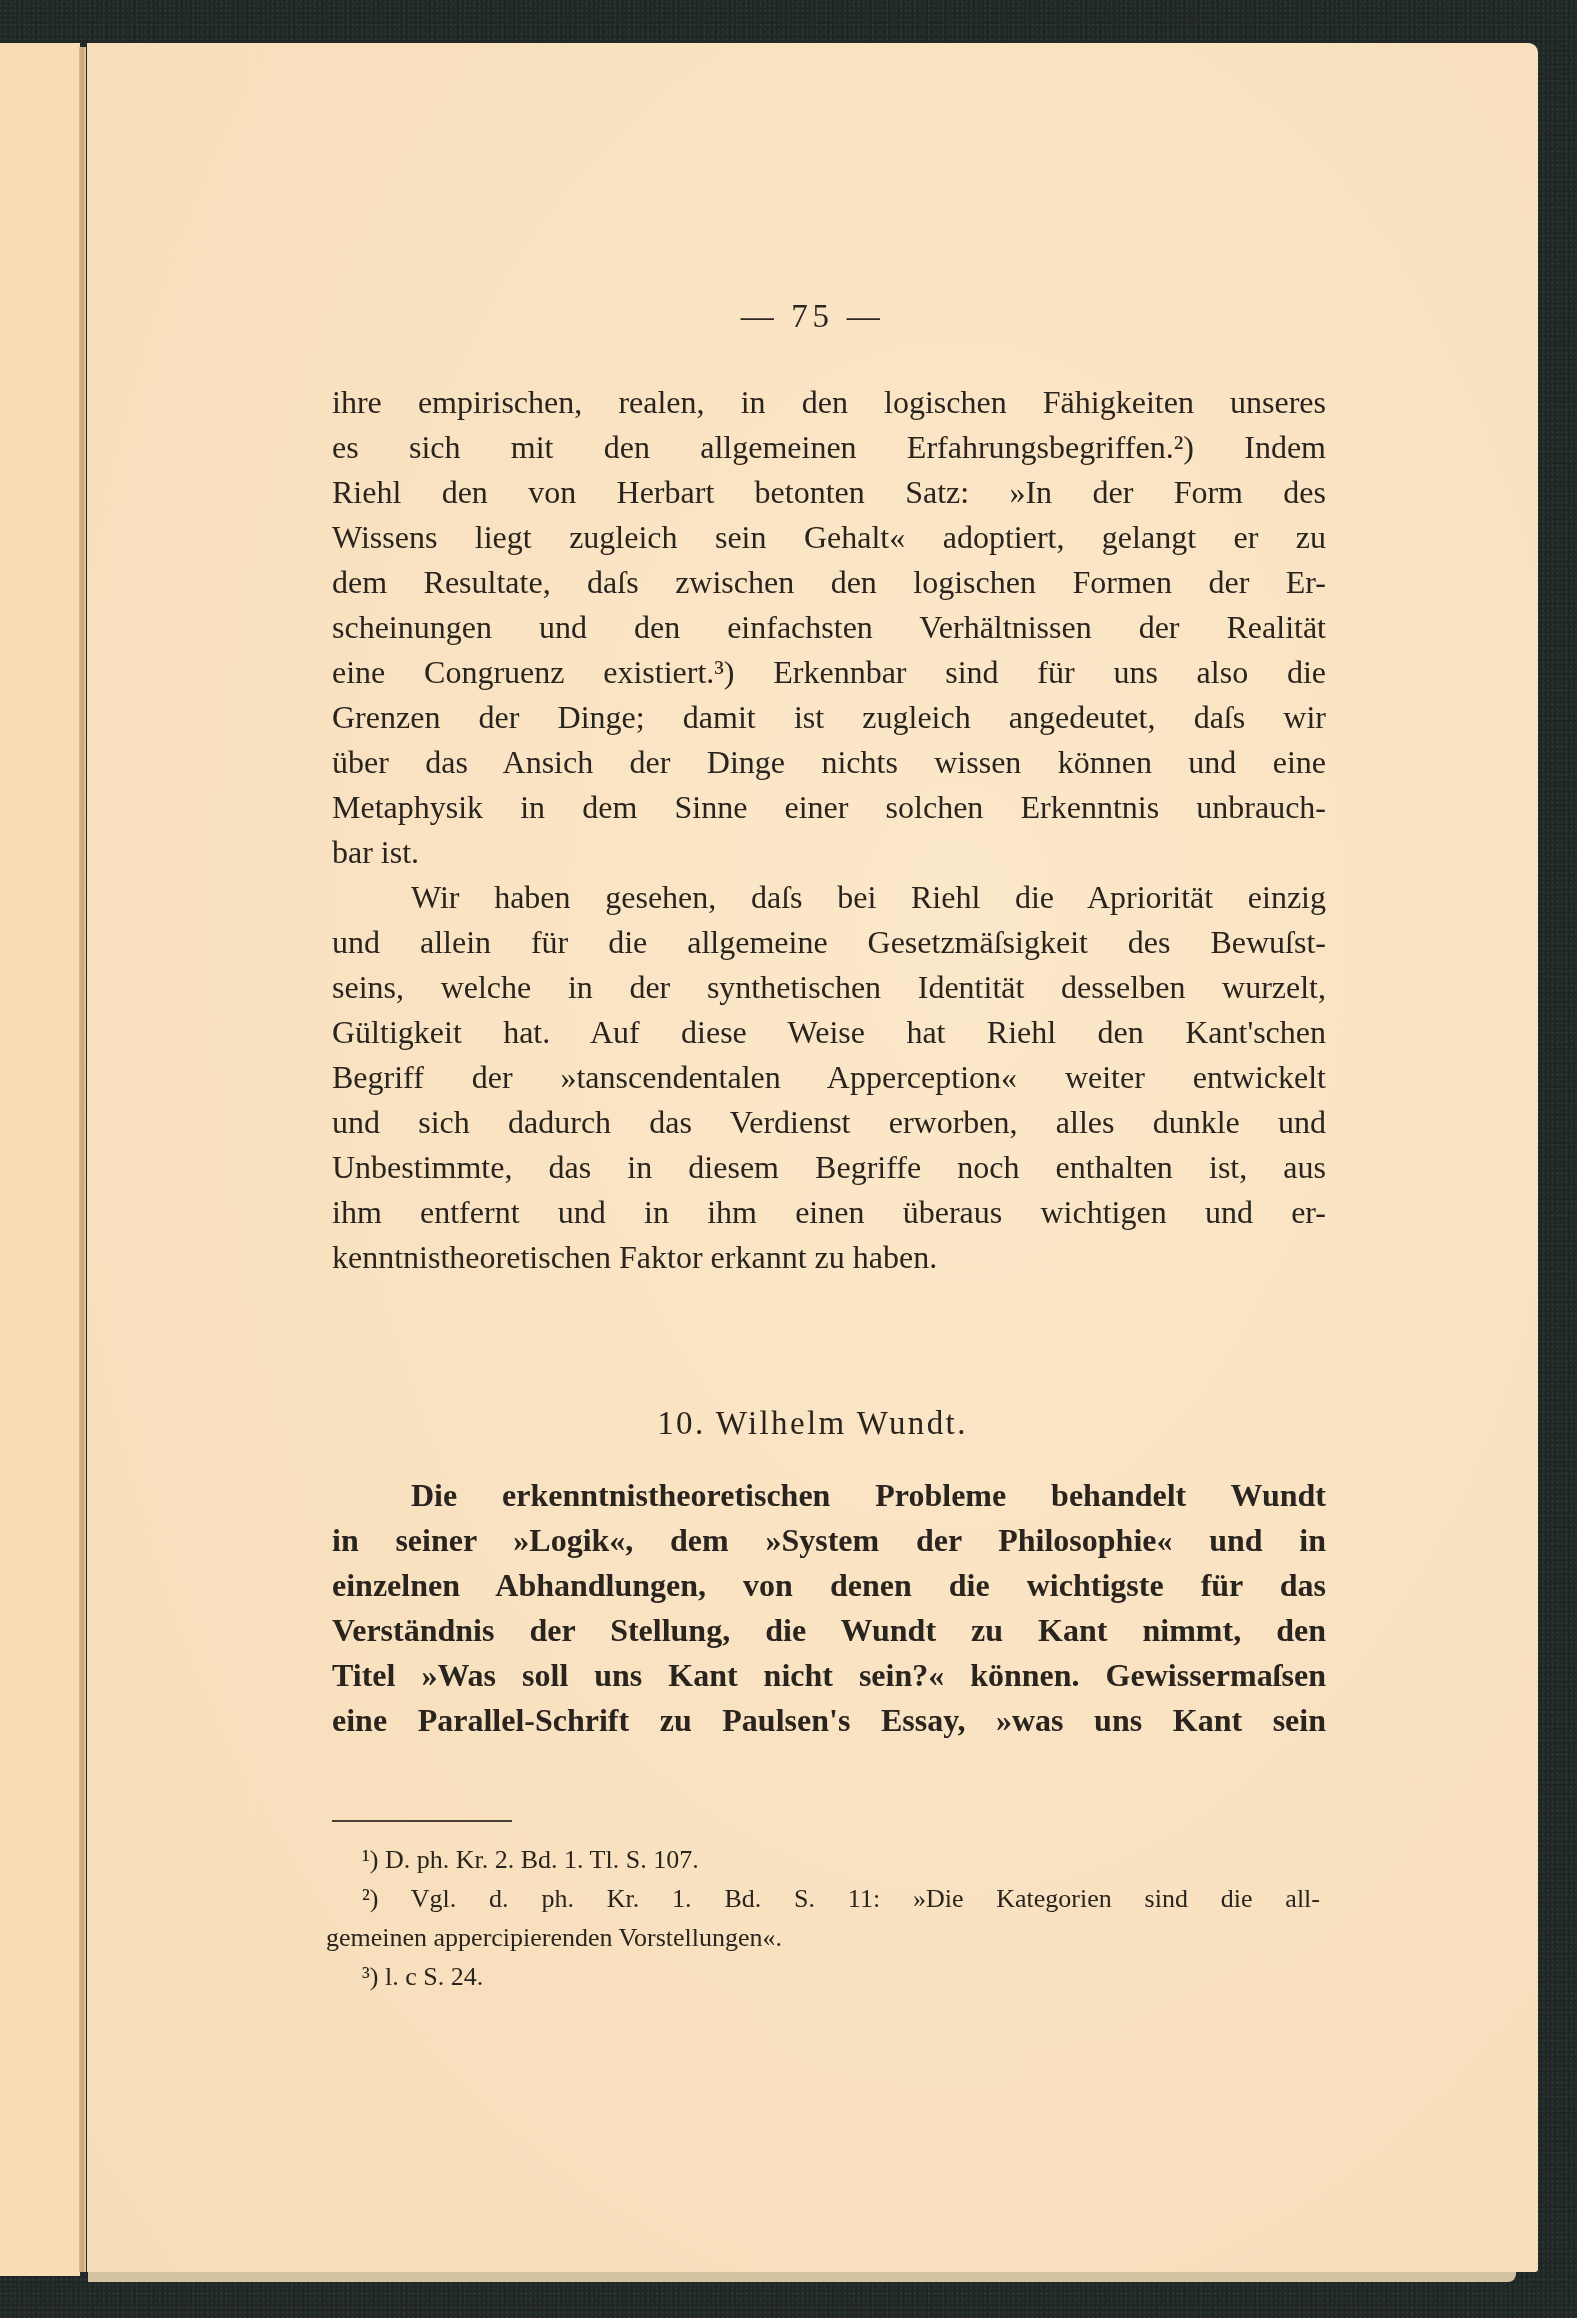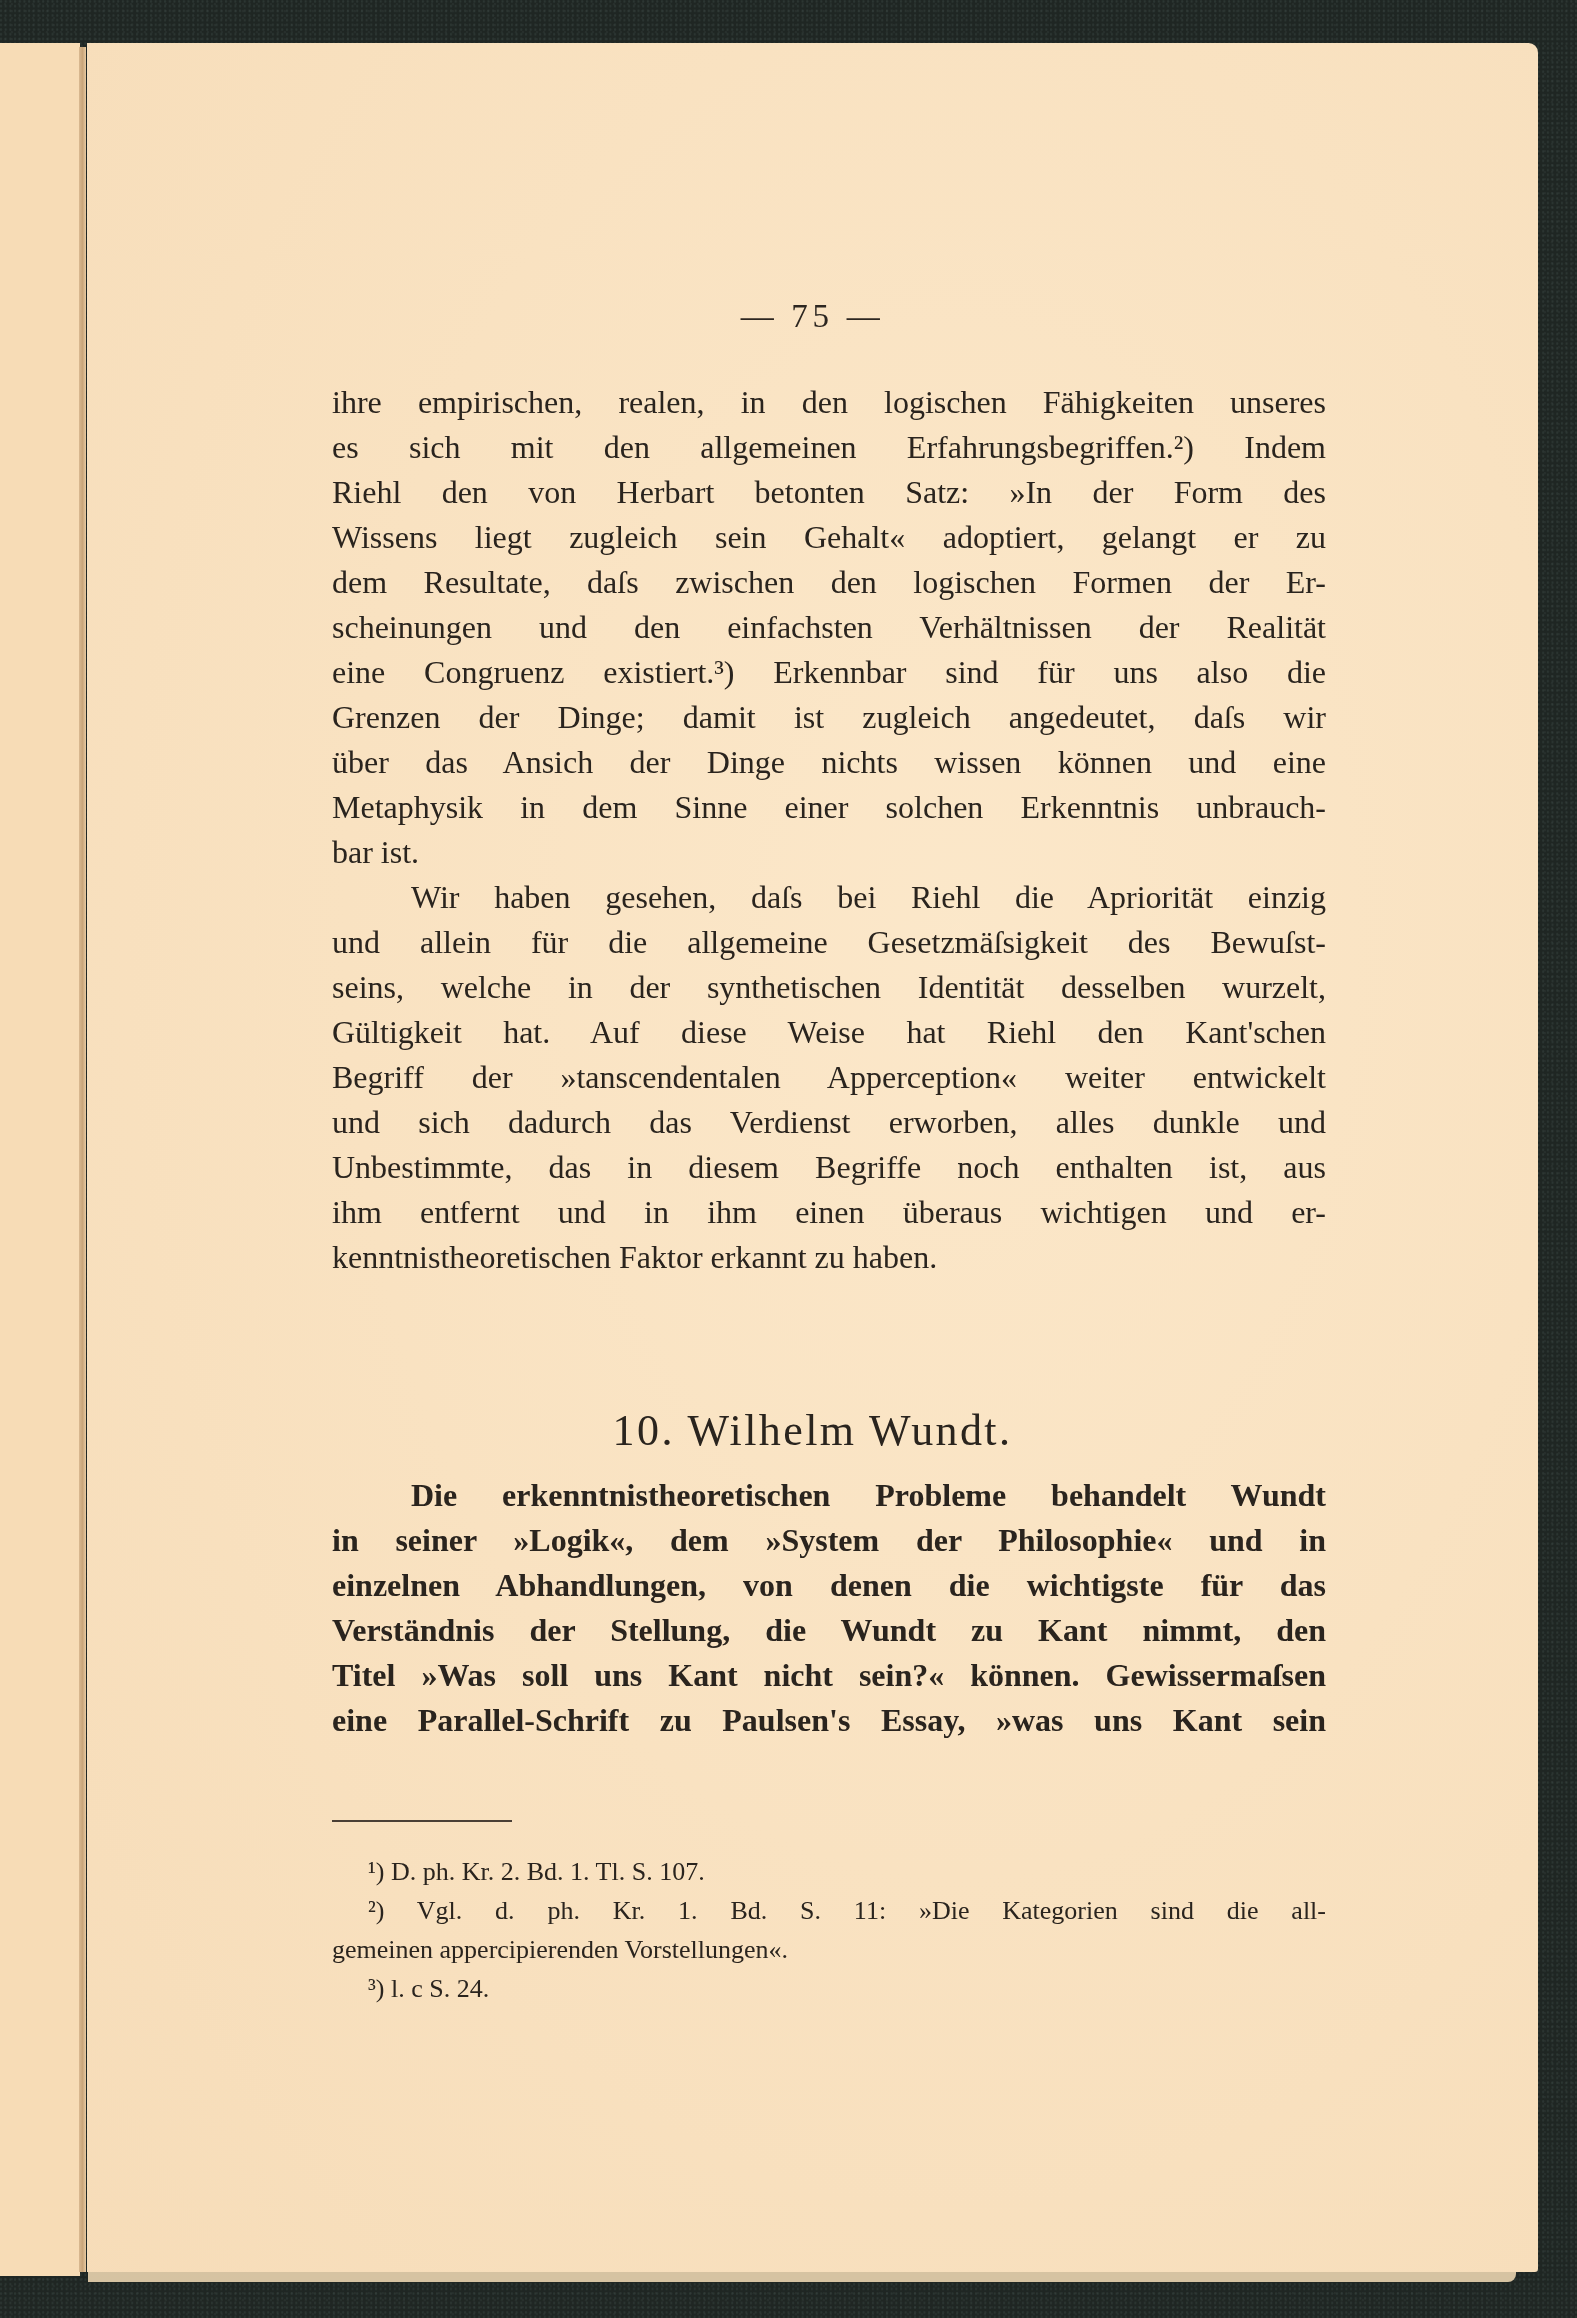--- a/index.html
+++ b/index.html
@@ -37,29 +37,29 @@
   }
   .text {
     position:absolute; left:245px; width:994px; top:337px;
     color:#2a241e; font-size:32px; line-height:45px;
   }
   .line { display:block; white-space:nowrap; text-align:justify; text-align-last:justify; height:45px; }
   .line.last { text-align-last:left; }
   .line.indent { padding-left:79px; }
   .heading {
     position:absolute; left:0; width:100%; top:1362px; text-align:center;
-    font-size:44px; letter-spacing:2.4px; color:#2a241e;
+    font-size:33px; letter-spacing:2.4px; color:#2a241e;
   }
   .text2 { top:1430px;font-weight:bold; }
   .rule {
     position:absolute; left:245px; top:1777px; width:180px; height:1.6px; background:#4a3f35;
   }
   .notes {
-    position:absolute; left:245px; width:994px; top:1797px;
-    font-size:26px; line-height:39px; color:#2a241e;margin-top:12px;
+    position:absolute; left:239px; width:994px; top:1797px;
+    font-size:26px; line-height:39px; color:#2a241e;
   }
   .note-line { display:block; white-space:nowrap; }
   .note-line.indent { padding-left:36px; }
   .note-line.just { text-align:justify; text-align-last:justify; }
 </style>
 </head>
 <body>
 
 <div class="left-page"></div>
 <div class="fold"></div>

